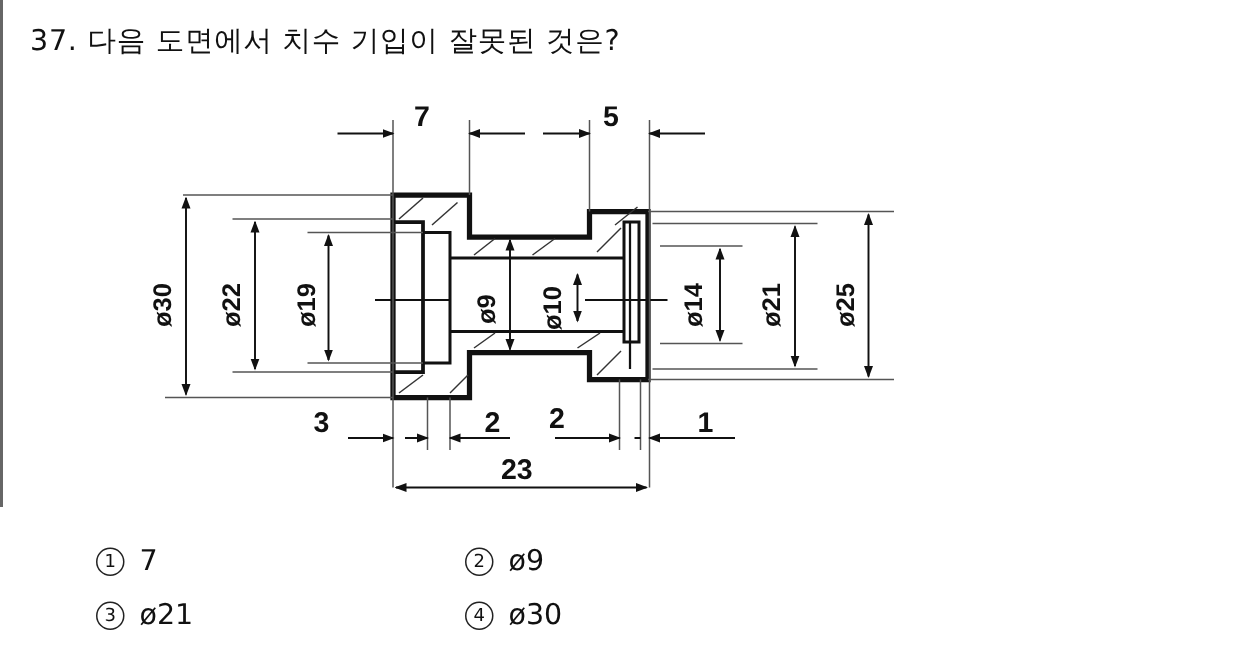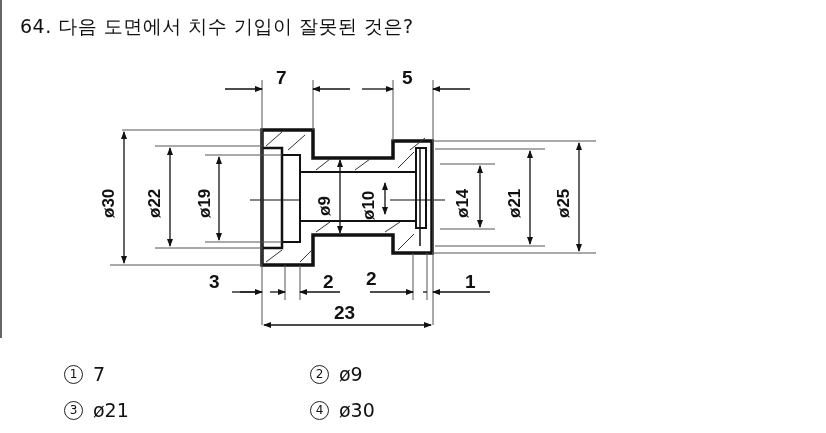--- a/index.html
+++ b/index.html
@@ -11,21 +11,21 @@
   .choices{position:absolute;left:0;top:0;}
   .choice{position:absolute;font-size:19px;white-space:nowrap;display:flex;align-items:center;gap:10px;}
   .choice .num{display:inline-block;width:17px;height:17px;border:1.3px solid #222;border-radius:50%;font-size:12px;line-height:17px;text-align:center;}
 </style>
 </head>
 <body>
 
 <div class="left-rule"></div>
 
 <div class="question">
-  <span>64.</span>
+  <span>37.</span>
   <span>다음 도면에서 치수 기입이 잘못된 것은?</span>
 </div>
 
 <svg class="figure" viewBox="0 0 826 340" xmlns="http://www.w3.org/2000/svg">
   <defs>
     <marker id="ah" markerWidth="8" markerHeight="8" refX="7" refY="4" orient="auto" markerUnits="userSpaceOnUse">
       <path d="M0,1 L8,4 L0,7 Z" fill="#111"></path>
     </marker>
     <pattern id="hatch" width="10" height="10" patternUnits="userSpaceOnUse" patternTransform="rotate(-45)">
       <line x1="0" y1="0" x2="0" y2="10" stroke="#333" stroke-width="1"></line>

